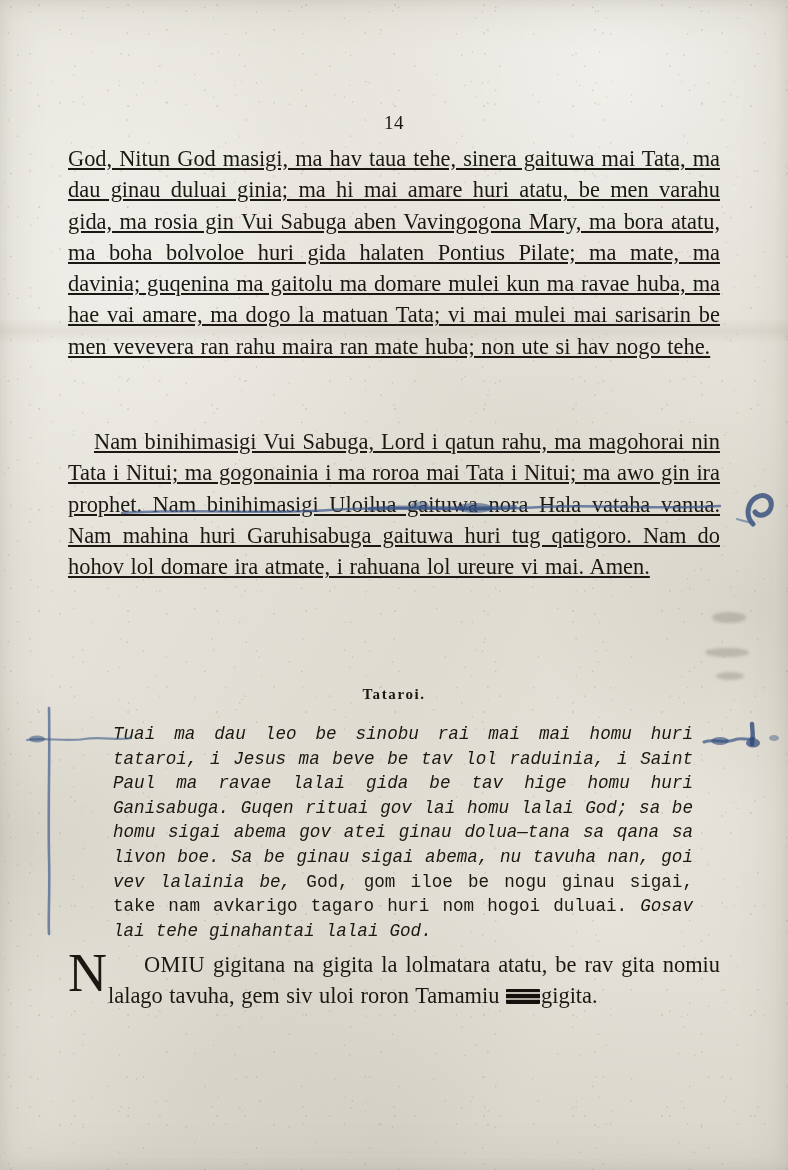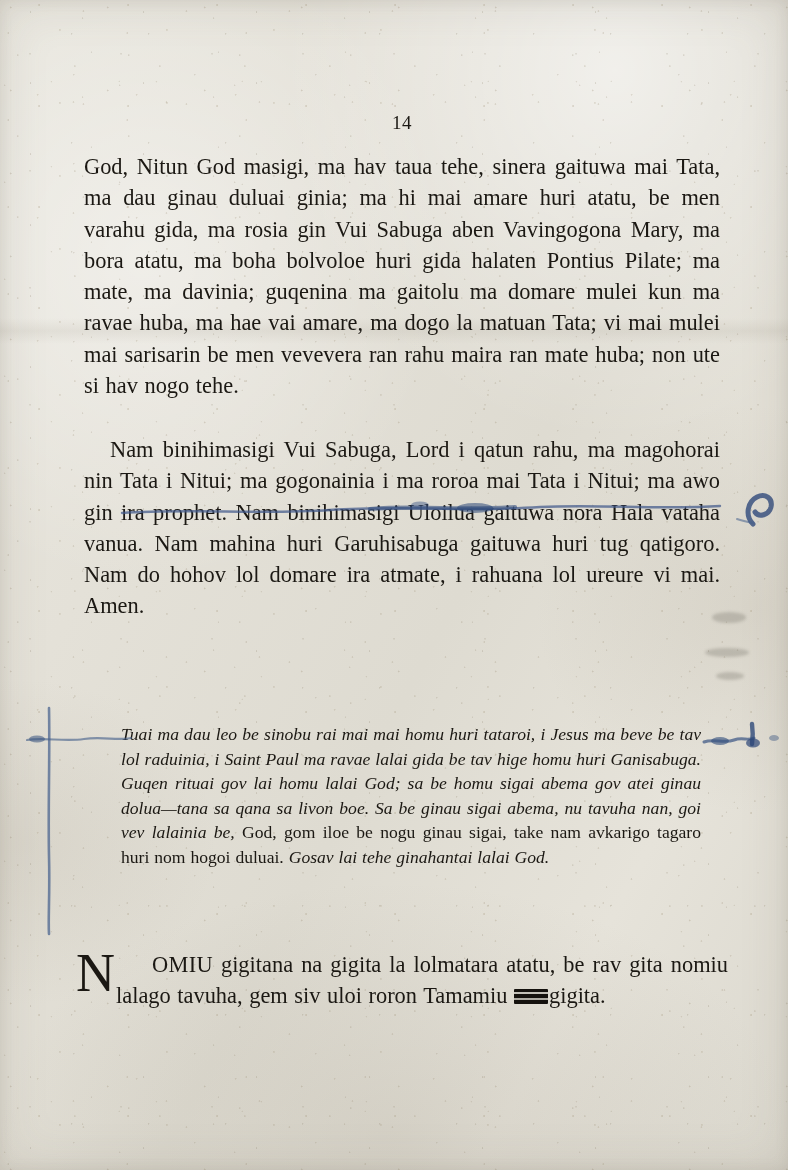--- a/index.html
+++ b/index.html
@@ -60,21 +60,21 @@
   
   #fold {
     position: absolute;
     left: 0; right: 0; top: 318px; height: 26px;
     pointer-events: none;
     background: linear-gradient(180deg, rgba(150,142,126,0) 0%, rgba(150,142,126,0.13) 50%, rgba(150,142,126,0) 100%);
   }
 
   #content {
     position: absolute;
-    left: 8px; top: 0;
+    left: 0; top: 0;
     width: 628px;
     height: 1170px;
   }
 
   .folio {
     position: absolute;
     top: 112px;
     left: 0;
     width: 788px;
     text-align: center;
@@ -83,28 +83,29 @@
   }
 
   
   .body-block {
     position: absolute;
     left: 68px;
     width: 652px;
   }
 
   p.body {
-    margin: 8px;
+    margin: 0;
     font-size: 22.4px;
     line-height: 31.3px;
     text-align: justify;
     text-align-last: left;
     word-spacing: 1px;
     -webkit-hyphens: none;
     hyphens: none;
+    text-decoration: underline;
   }
 
   p.body.indent { text-indent: 26px; }
 
   
   .rubric {
     position: absolute;
     left: 0;
     width: 788px;
     text-align: center;
@@ -228,22 +229,23 @@
     <div class="folio">14</div>
 
     <div class="body-block" style="top: 143px;">
       <p class="body">God, Nitun God masigi, ma hav taua tehe, sinera gaituwa mai Tata, ma dau ginau duluai ginia; ma hi mai amare huri atatu, be men varahu gida, ma rosia gin Vui Sabuga aben Vavingogona Mary, ma bora atatu, ma boha bolvoloe huri gida halaten Pontius Pilate; ma mate, ma davinia; guqenina ma gaitolu ma domare mulei kun ma ravae huba, ma hae vai amare, ma dogo la matuan Tata; vi mai mulei mai sarisarin be men vevevera ran rahu maira ran mate huba; non ute si hav nogo tehe.</p>
     </div>
 
     <div class="body-block" style="top: 426px;">
       <p class="body indent">Nam binihimasigi Vui Sabuga, Lord i qatun rahu, ma magohorai nin Tata i Nitui; ma gogonainia i ma roroa mai Tata i Nitui; ma awo gin ira prophet. Nam binihimasigi Uloilua gaituwa nora Hala vataha vanua. Nam mahina huri Garuhisabuga gaituwa huri tug qatigoro. Nam do hohov lol domare ira atmate, i rahuana lol ureure vi mai. Amen.</p>
     </div>
 
-
-    <div class="prayer-block" style="top: 722px;">
+    <div class="rubric" style="top: 686px;">Tataroi.</div>
+
+    <div class="prayer-block" style="top: 722px; font-family: Liberation Mono, monospace;">
       <p class="prayer">
         <span>Tuai ma dau leo be sinobu rai mai mai homu huri tataroi, i Jesus ma beve be tav lol raduinia, i Saint Paul ma ravae lalai gida be tav hige homu huri Ganisabuga. Guqen rituai gov lai homu lalai God; sa be homu sigai abema gov atei ginau dolua—tana sa qana sa livon boe. Sa be ginau sigai abema, nu tavuha nan, goi vev lalainia be, </span><span class="roman">God, gom iloe be nogu ginau sigai, take nam avkarigo tagaro huri nom hogoi duluai. </span><span>Gosav lai tehe ginahantai lalai God.</span>
       </p>
     </div>
 
     <div class="dropcap-block" style="top: 949px;">
       <p class="dropcap-para"><span class="dropcap">N</span><span class="smallcaps">OMIU</span><span> gigitana na gigita la lolmatara atatu, be rav gita nomiu lalago tavuha, gem siv uloi roron Tamamiu </span><span class="inkblot"></span><span>gigita.</span></p>
     </div>
 
 

